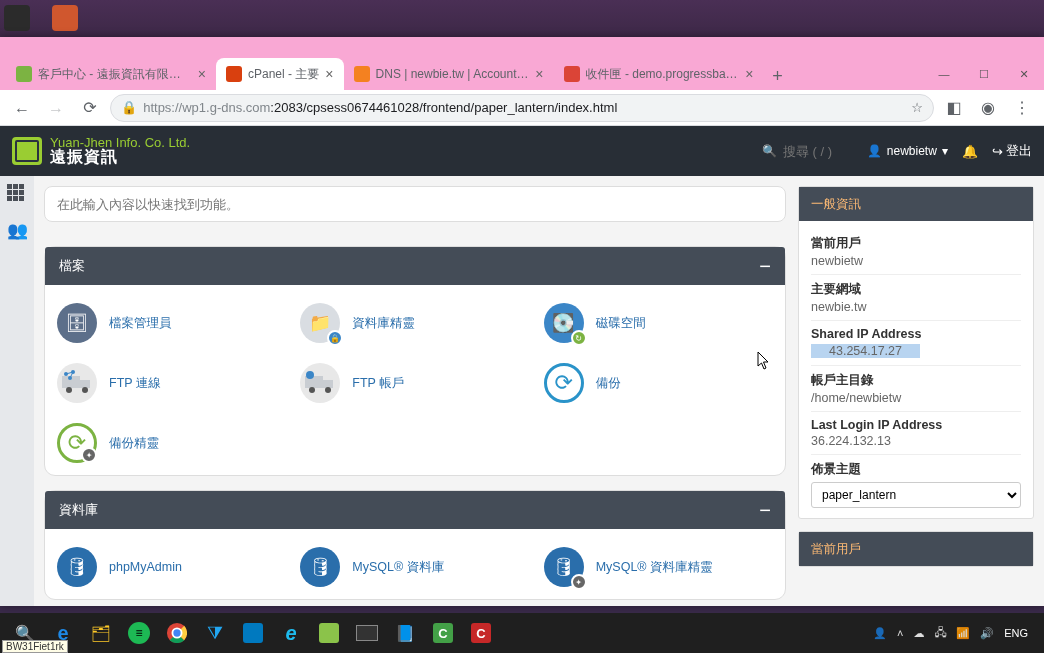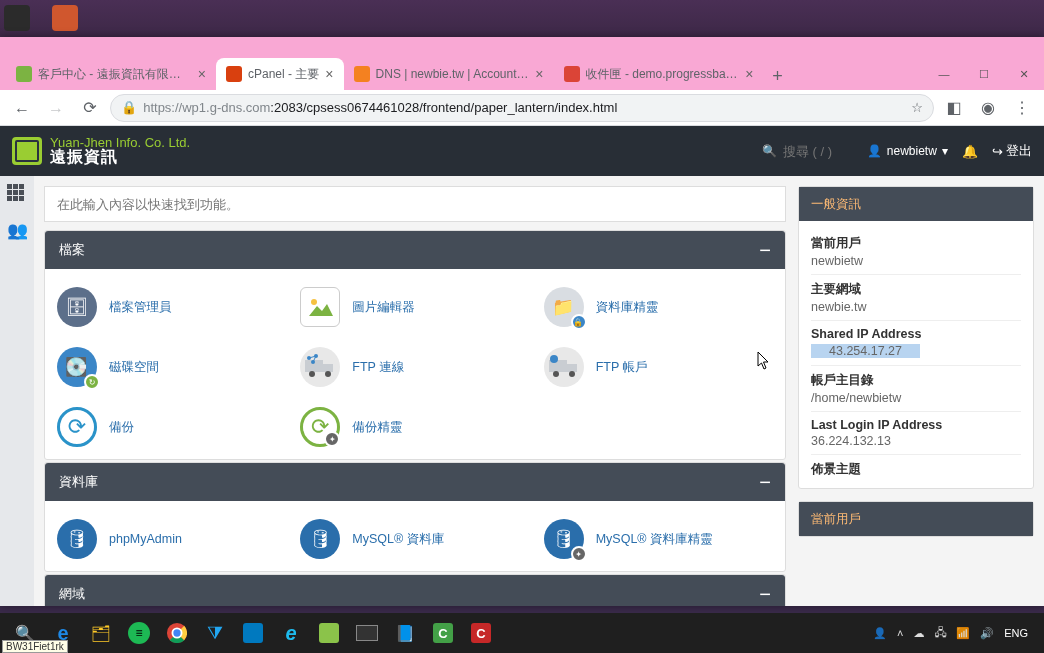--- a/index.html
+++ b/index.html
@@ -51,23 +51,23 @@
 .leftstrip { width:34px; background:#e6e8eb; display:flex; flex-direction:column; align-items:center; padding-top:8px; gap:18px; }
 .leftstrip .licon { width:20px; height:18px; color:#4a4f57; cursor:pointer; }
 .licon.grid { display:grid; grid-template-columns:repeat(3,5px); grid-template-rows:repeat(3,5px); gap:1px; }
 .licon.grid span{background:#4a4f57;}
 .licon.people { font-size:17px; }
 
 .content { flex:1; overflow-y:auto; padding:10px; display:flex; gap:12px; }
 .main { flex:1; min-width:0; }
 .side { width:236px; flex-shrink:0; }
 
-.searchbox { width:100%; height:36px; border:1px solid #ddd; border-radius:0; padding:0 12px; font-size:13px; color:#666; background:#fff; margin-bottom:8px; }
-
-.panel { background:#fff; border:1px solid #ddd; border-radius:3px; margin-bottom:2px; }
+.searchbox { width:100%; height:36px; border:1px solid #ddd; border-radius:8px; padding:0 12px; font-size:13px; color:#666; background:#fff; margin-bottom:24px; }
+
+.panel { background:#fff; border:1px solid #ddd; border-radius:11px; margin-bottom:14px; }
 .panel-hd { background:#444c57; color:#fff; height:38px; display:flex; align-items:center; padding:0 14px; font-size:13px; border-radius:3px 3px 0 0; cursor:pointer; }
 .panel-hd .minus { margin-left:auto; font-size:20px; font-weight:300; }
 .panel-body { padding:14px 10px 8px; }
 .items { display:grid; grid-template-columns:repeat(3,1fr); gap:12px 10px; }
 .item { display:flex; align-items:center; gap:12px; cursor:pointer; padding:4px 2px; }
 .item-icon { width:40px; height:40px; border-radius:50%; display:flex; align-items:center; justify-content:center; font-size:18px; color:#fff; flex-shrink:0; position:relative; }
 .item-label { font-size:12.5px; color:#2a6eab; }
 .sub-badge { position:absolute; right:-3px; bottom:-3px; width:16px; height:16px; border-radius:50%; background:#666; border:2px solid #fff; font-size:8px; display:flex; align-items:center; justify-content:center; }
 
 .ic-files{background:#5c6f8a;} .ic-img{background:#fff;border:1px solid #ccc;border-radius:6px;} 
@@ -197,29 +197,20 @@
           <div class="panel">
             <div class="panel-hd">
               <span>檔案</span>
               <span class="minus">−</span>
             </div>
             <div class="panel-body">
               <div class="items">
                 <div class="item">
                     <div class="item-icon ic-files">🗄</div>
                     <span class="item-label">檔案管理員</span>
-                  </div>
-                <div class="item">
-                    <div class="item-icon ic-img">
-                      <svg viewBox="0 0 26 22">
-                        <circle cx="7" cy="6" r="3" fill="#f6c242"></circle>
-                        <path d="M2 20 L10 10 L15 15 L20 8 L26 20 Z" fill="#7cb342"></path>
-                      </svg>
-                    </div>
-                    <span class="item-label">圖片編輯器</span>
                   </div>
                 <div class="item">
                     <div class="item-icon ic-folder">📁<div class="sub-badge" style="background:#3b86c7">🔒</div></div>
                     <span class="item-label">資料庫精靈</span>
                   </div>
                 <div class="item">
                     <div class="item-icon ic-disk">💽<div class="sub-badge" style="background:#7cb342">↻</div></div>
                     <span class="item-label">磁碟空間</span>
                   </div>
                 <div class="item">
@@ -318,20 +309,23 @@
               <div class="info-row">
                 <div class="info-label">帳戶主目錄</div>
                 <div class="info-value">/home/newbietw</div>
               </div>
               <div class="info-row">
                 <div class="info-label">Last Login IP Address</div>
                 <div class="info-value">36.224.132.13</div>
               </div>
               <div class="info-row">
                 <div class="info-label">佈景主題</div>
+                <select class="theme-select">
+                  <option>paper_lantern</option>
+                </select>
               </div>
             </div>
           </div>
           <div class="side-panel">
             <div class="side-hd">當前用戶</div>
           </div>
         </div>
       </div>
     </div>
   </div>

